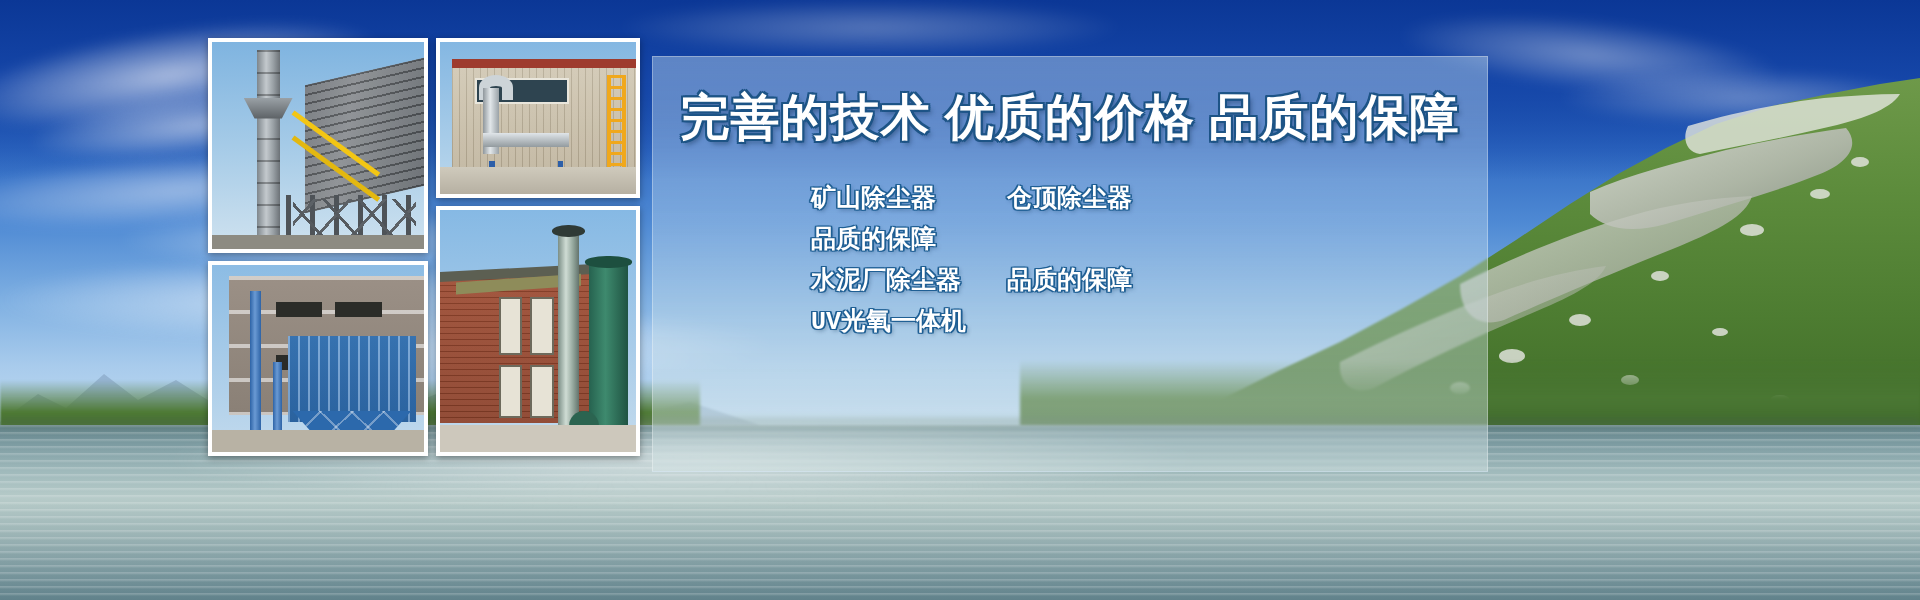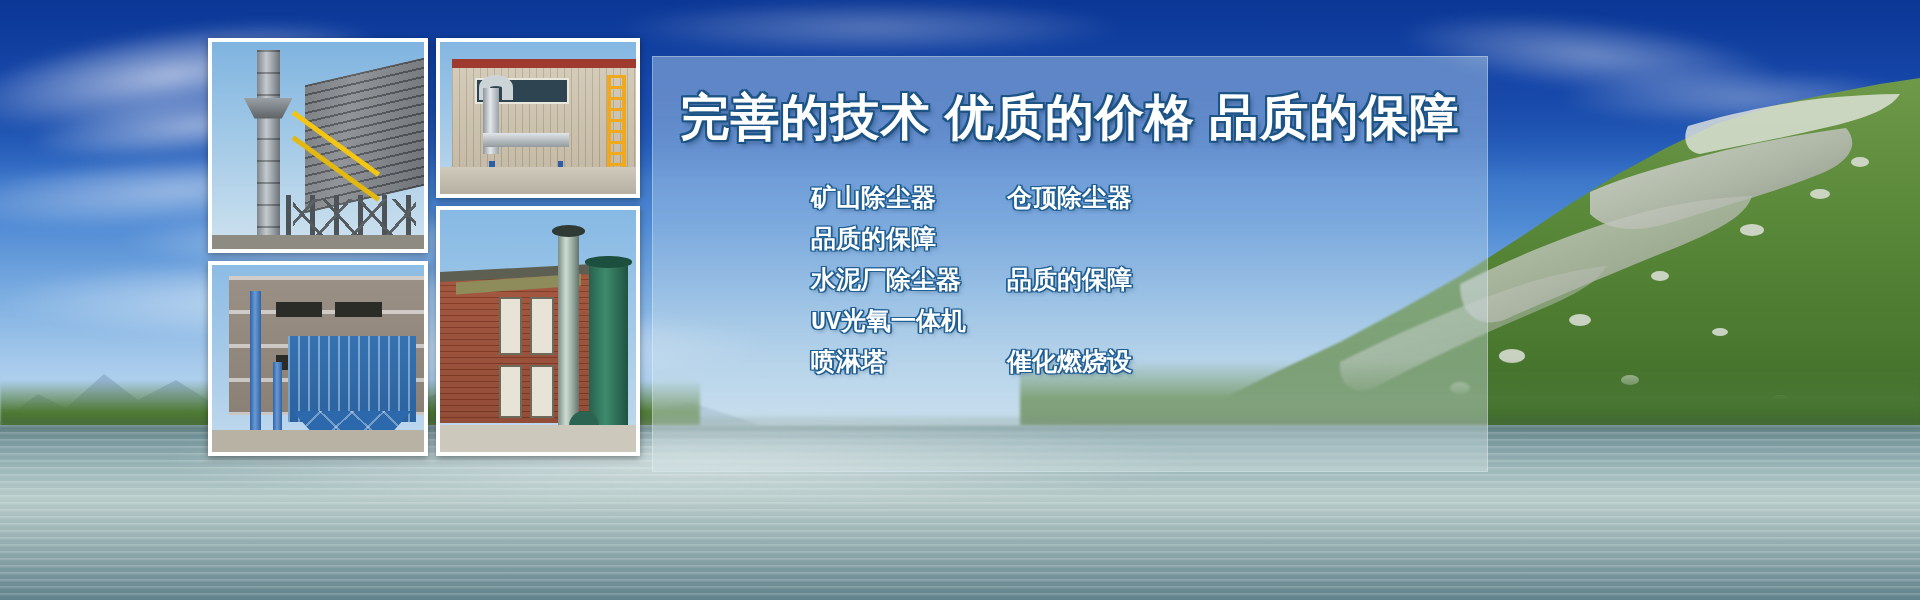--- a/index.html
+++ b/index.html
@@ -431,21 +431,17 @@
 
       <div class="item-row">
         <span class="item-col-a">水泥厂除尘器</span>
         <span class="item-col-b">品质的保障</span>
       </div>
 
       <div class="item-row">
         <span class="item-col-a">UV光氧一体机</span>
       </div>
 
-      <div class="item-row">
-        <span class="item-col-a">喷淋塔</span>
-        <span class="item-col-b">催化燃烧设</span>
-      </div>
 
     </div>
   </div>
 
 </div>
 
 </body></html>

